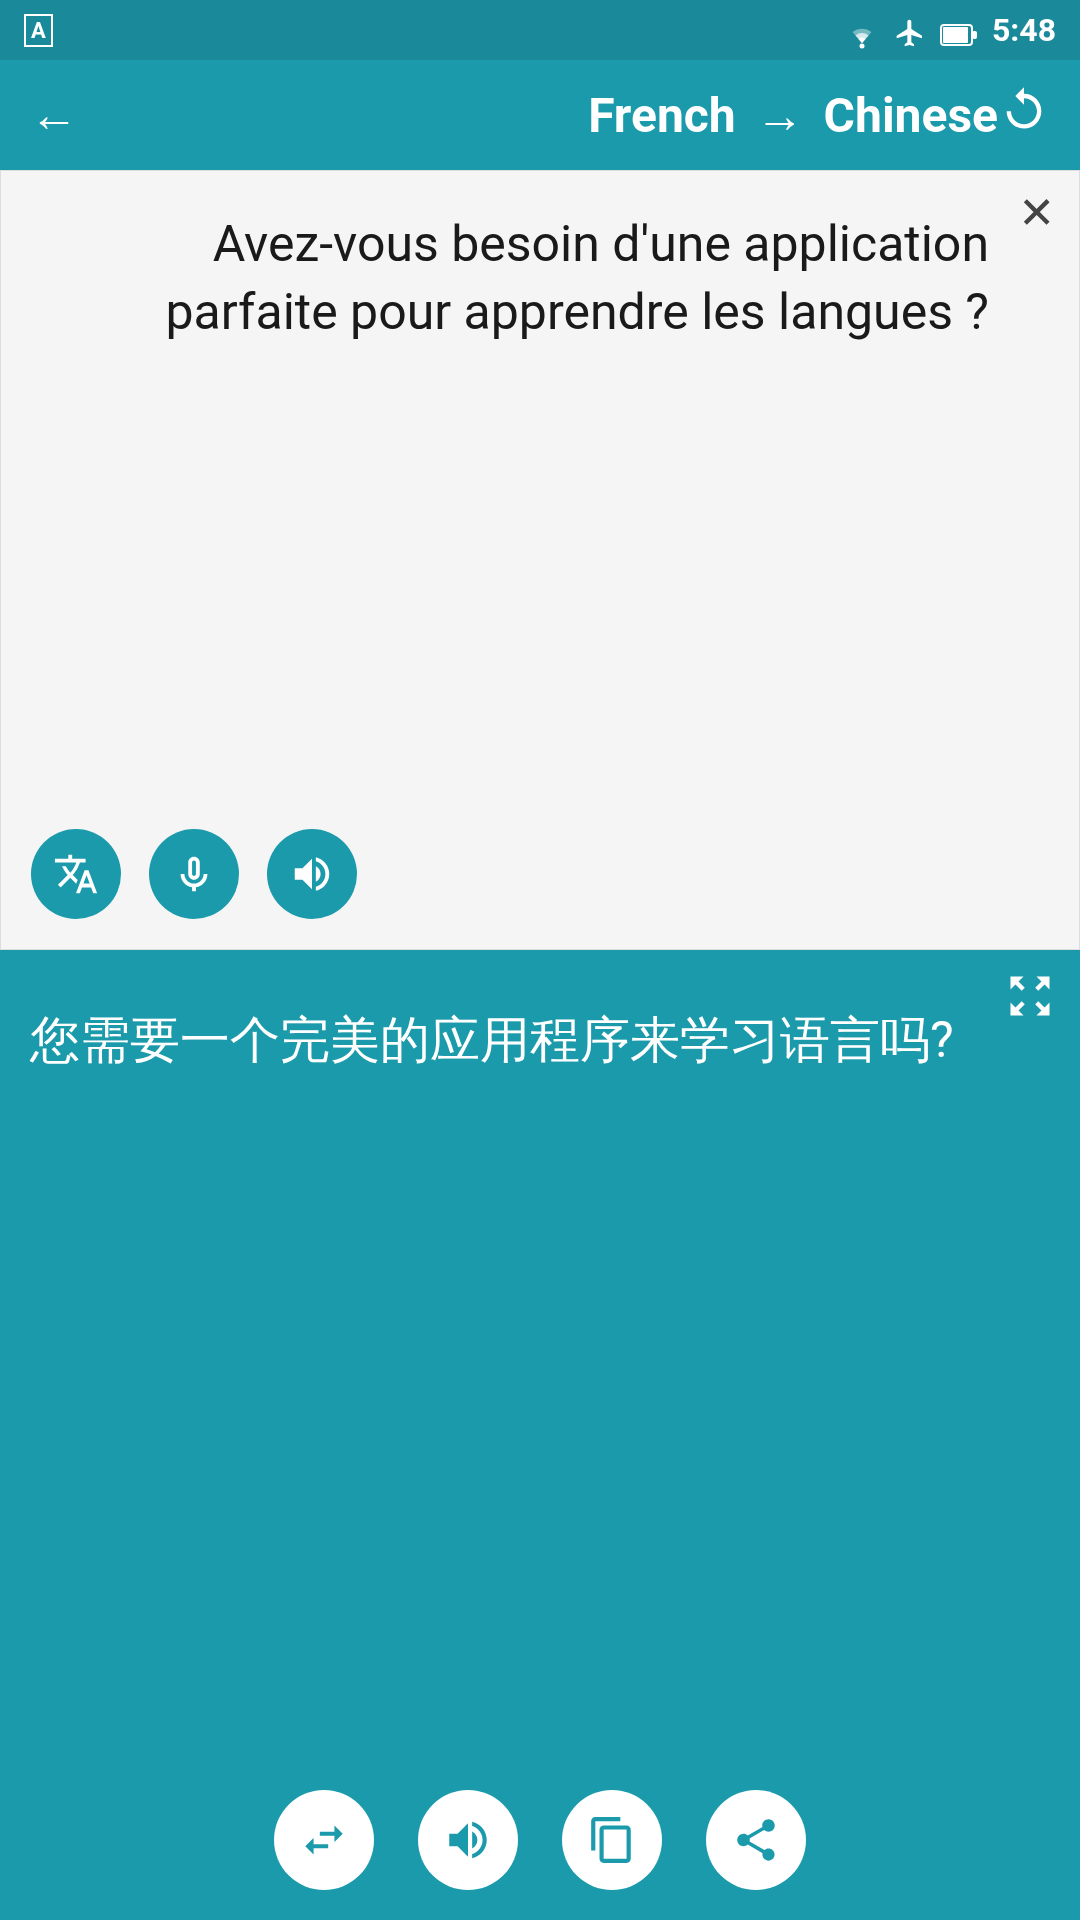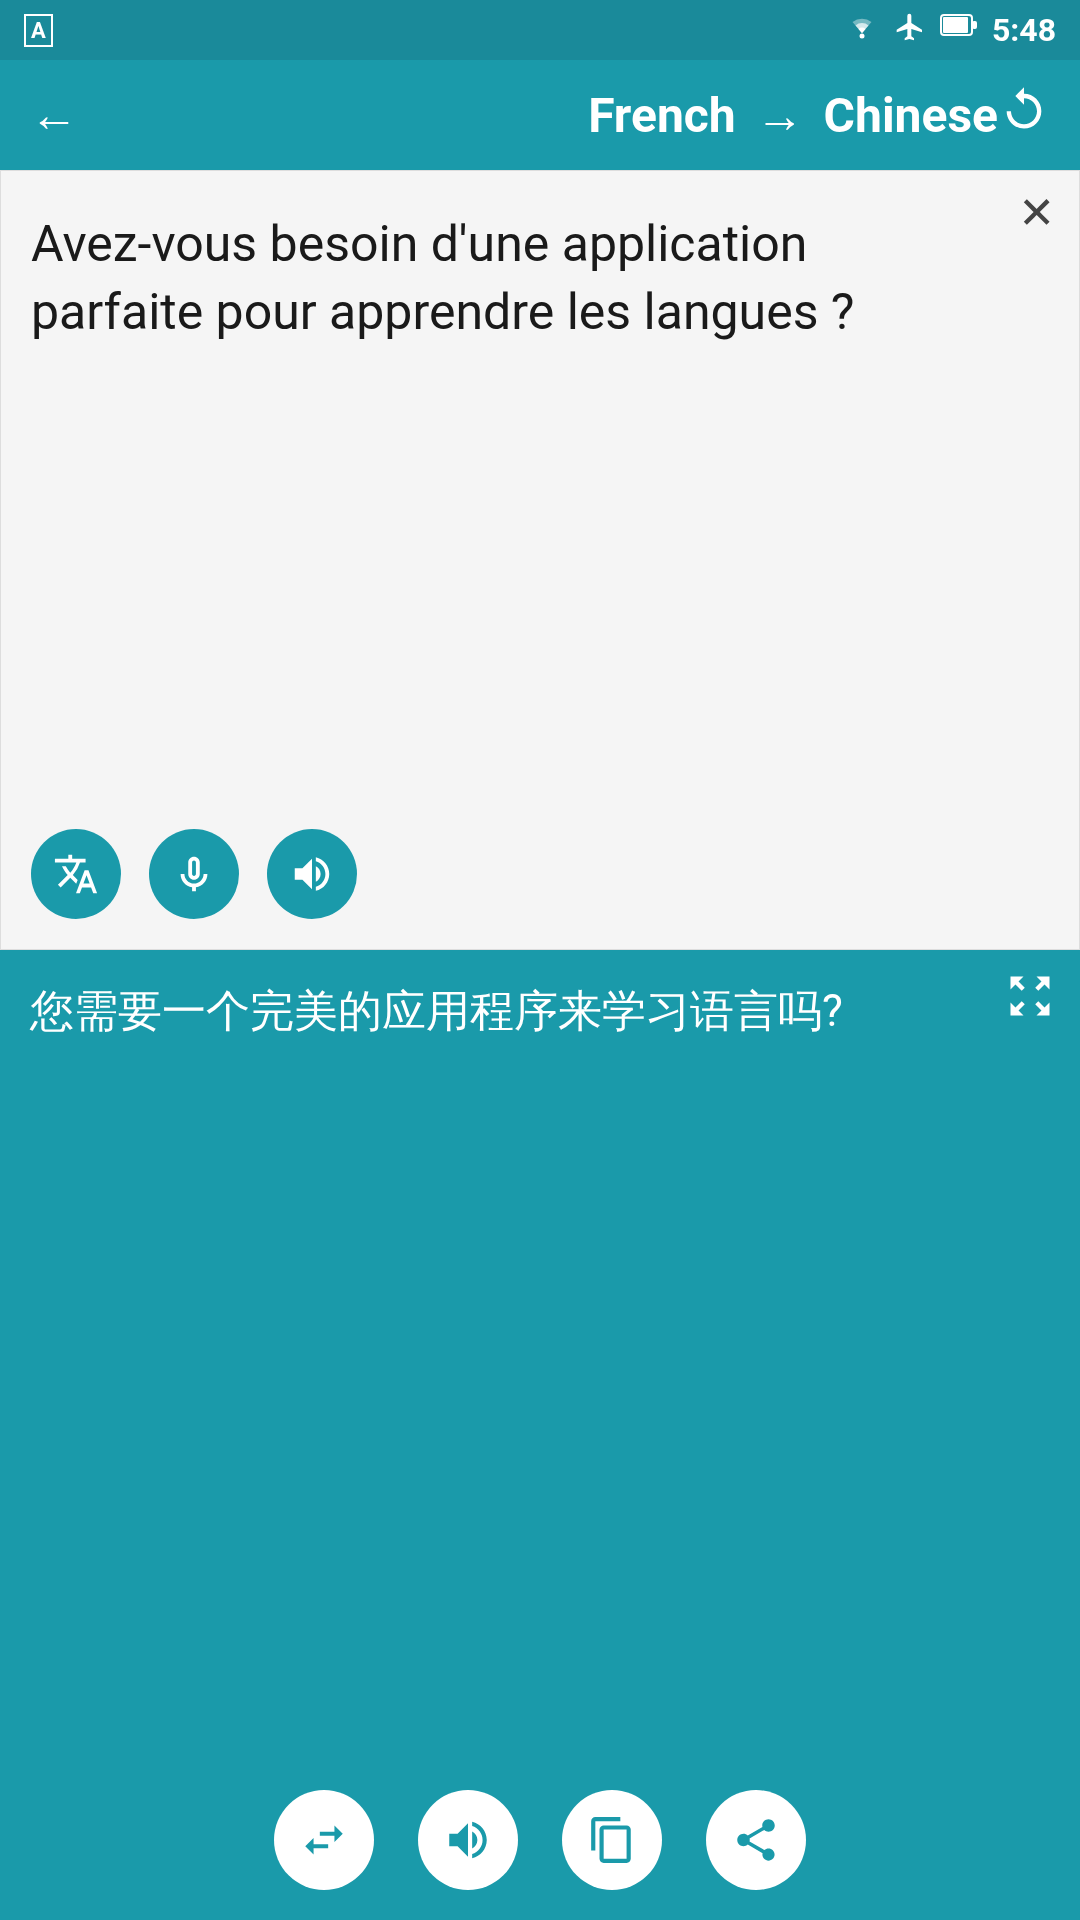--- a/index.html
+++ b/index.html
@@ -28,21 +28,21 @@
       padding: 0 24px;
     }
 
     .status-bar-left {
       display: flex;
       align-items: center;
     }
 
     .status-bar-right {
       display: flex;
-      align-items: flex-start;
+      align-items: flex-end;
       gap: 14px;
     }
 
     .status-time {
       color: white;
       font-size: 32px;
       font-weight: bold;
     }
 
     .status-icon {
@@ -109,20 +109,21 @@
       line-height: 1;
     }
 
     .input-text {
       font-size: 50px;
       color: #1a1a1a;
       line-height: 1.35;
       flex: 1;
       padding-right: 60px;
       margin-top: 10px;
+      text-align: right;
     }
 
     .input-actions {
       display: flex;
       flex-direction: row;
       align-items: center;
       justify-content: flex-start;
       gap: 28px;
       margin-top: 30px;
       padding-bottom: 10px;
@@ -162,26 +163,26 @@
       position: absolute;
       top: 20px;
       right: 24px;
       font-size: 44px;
       color: white;
       cursor: pointer;
       line-height: 1;
     }
 
     .output-text {
-      font-size: 44px;
+      font-size: 50px;
       color: white;
       line-height: 1.3;
       flex: 1;
       padding-right: 60px;
-      margin-top: 3px;
+      margin-top: 28px;
     }
 
     .output-actions {
       display: flex;
       flex-direction: row;
       align-items: center;
       justify-content: center;
       gap: 44px;
       margin-top: 30px;
       padding-bottom: 20px;

